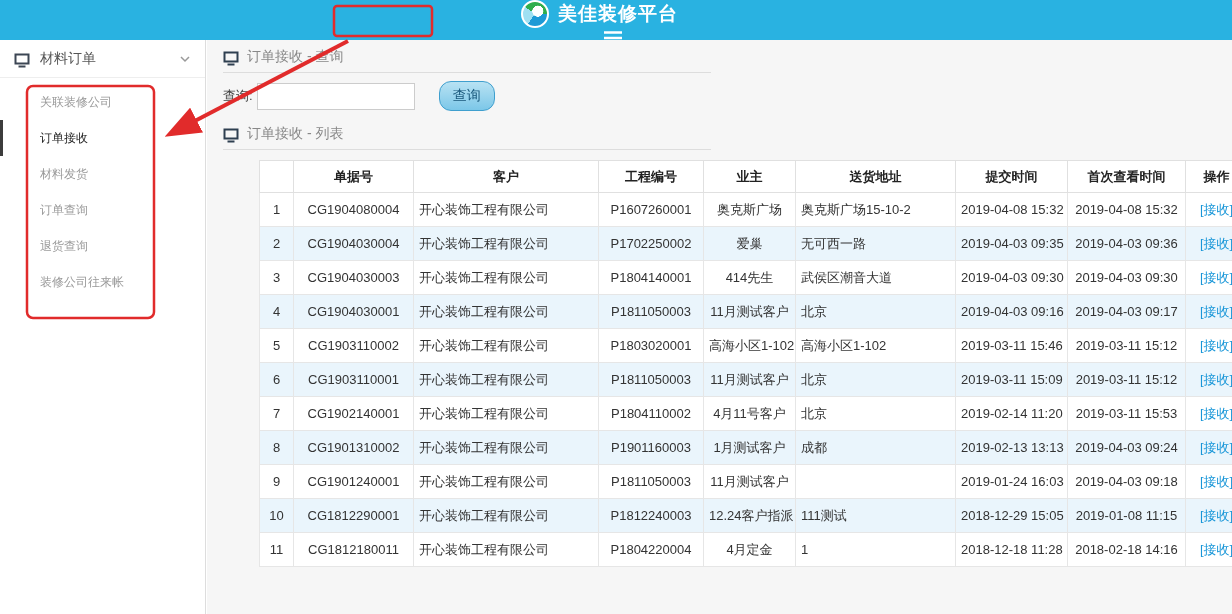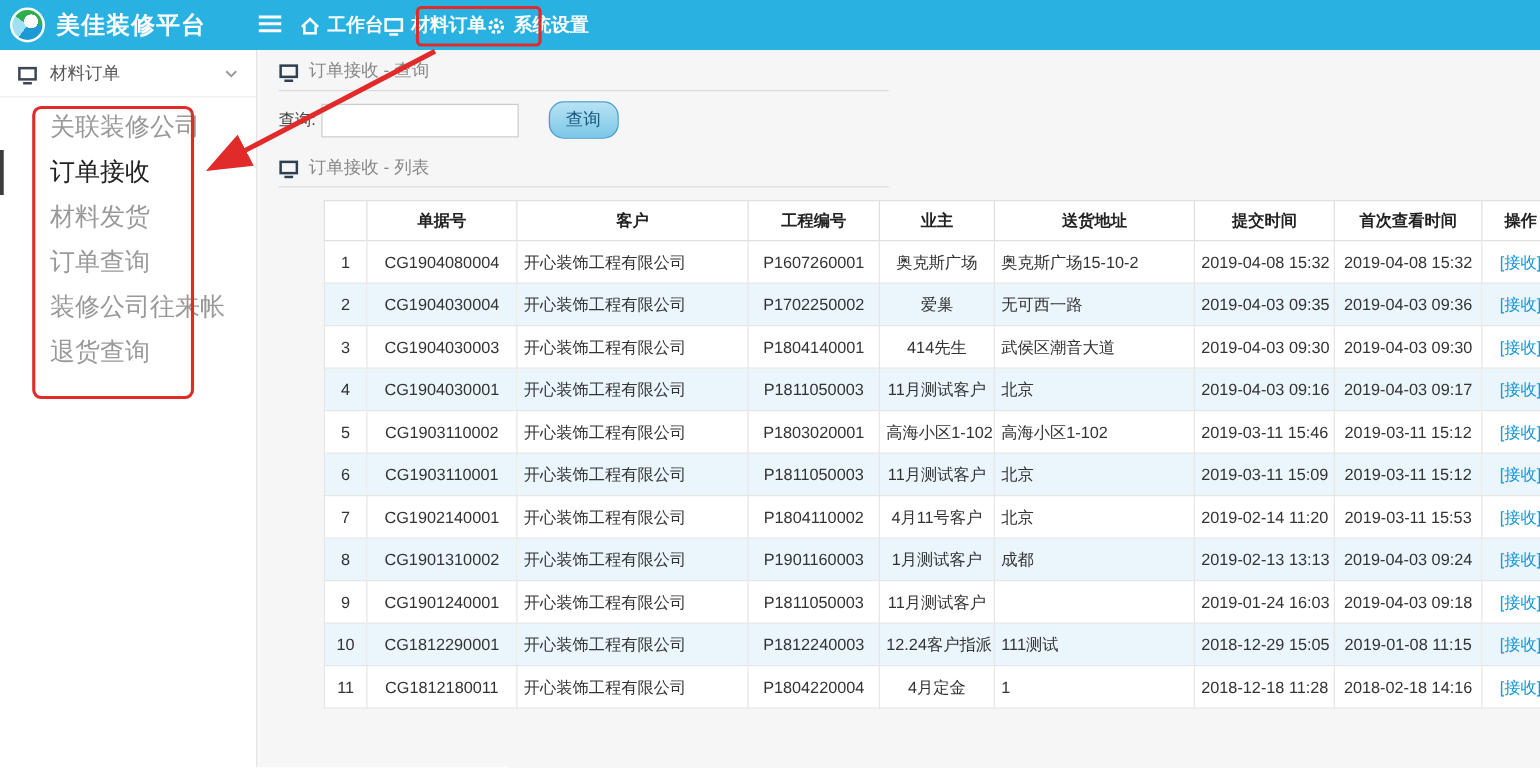--- a/index.html
+++ b/index.html
@@ -5,21 +5,21 @@
   * { margin:0; padding:0; box-sizing:border-box; }
   html,body { width:1232px; height:614px; }
   body {
     font-family:"Liberation Sans","DejaVu Sans",sans-serif;
     position:relative; overflow:hidden; background:#fff; color:#333;
   }
 
   
   .topbar {
     position:absolute; top:0; left:0; right:0; height:40px;
-    background:#29b2e1; display:flex; align-items:center; color:#fff;
+    background:#29b2e1; display:flex; align-items:center; color:#fff;flex-direction:column;
   }
   .brand { display:flex; align-items:center; gap:9px; width:206px; padding-left:8px; }
   .logo {
     width:28px; height:28px; border-radius:50%;
     background:
       radial-gradient(circle at 62% 38%, #ffffff 0 26%, rgba(255,255,255,0) 27%),
       conic-gradient(#2fae4d 0 25%, #1d9ad6 25% 60%, #9fe0f2 60% 85%, #2fae4d 85% 100%);
     border:2px solid #ffffff;
   }
   .brand-text { font-size:19px; font-weight:bold; letter-spacing:1px; }
@@ -35,21 +35,21 @@
   }
   .side-header {
     height:38px; display:flex; align-items:center; gap:10px; padding:0 14px;
     color:#555; font-size:14px; border-bottom:1px solid #eee;
   }
   .side-icon { display:inline-flex; color:#3c4654; margin-top:2px; }
   .chevron { margin-left:auto; color:#999; display:inline-flex; }
   .side-list { list-style:none; padding-top:6px; }
   .side-item {
     height:36px; line-height:36px; padding-left:40px;
-    color:#999; font-size:20px; cursor:pointer; position:relative;
+    color:#999; font-size:12px; cursor:pointer; position:relative;
   }
   .side-item.active { color:#222; }
   .side-item.active::before {
     content:""; position:absolute; left:0; top:0; bottom:0; width:3px; background:#3c3c3c;
   }
 
   
   .content {
     position:absolute; top:40px; left:207px; right:0; bottom:0;
     background:#f6f6f6; padding:4px 0 0 16px;
@@ -148,22 +148,22 @@
           <svg width="12" height="12" viewBox="0 0 12 12">
             <path d="M2 4 L6 8 L10 4" fill="none" stroke="currentColor" stroke-width="1.5"></path>
           </svg>
         </span>
     </div>
     <ul class="side-list" id="side-list">
         <li class="side-item">关联装修公司</li>
         <li class="side-item active">订单接收</li>
         <li class="side-item">材料发货</li>
         <li class="side-item">订单查询</li>
+        <li class="side-item">退货查询</li>
         <li class="side-item">装修公司往来帐</li>
-        <li class="side-item">退货查询</li>
       </ul>
   </aside>
 
   <main class="content">
 
     <div class="section-title">
       <span class="title-icon">
           <svg width="16" height="16" viewBox="0 0 16 16">
             <rect x="1.5" y="2.5" width="13" height="9" fill="none" stroke="currentColor" stroke-width="2"></rect>
             <path d="M4.5 14.5 H11.5" stroke="currentColor" stroke-width="2"></path>

